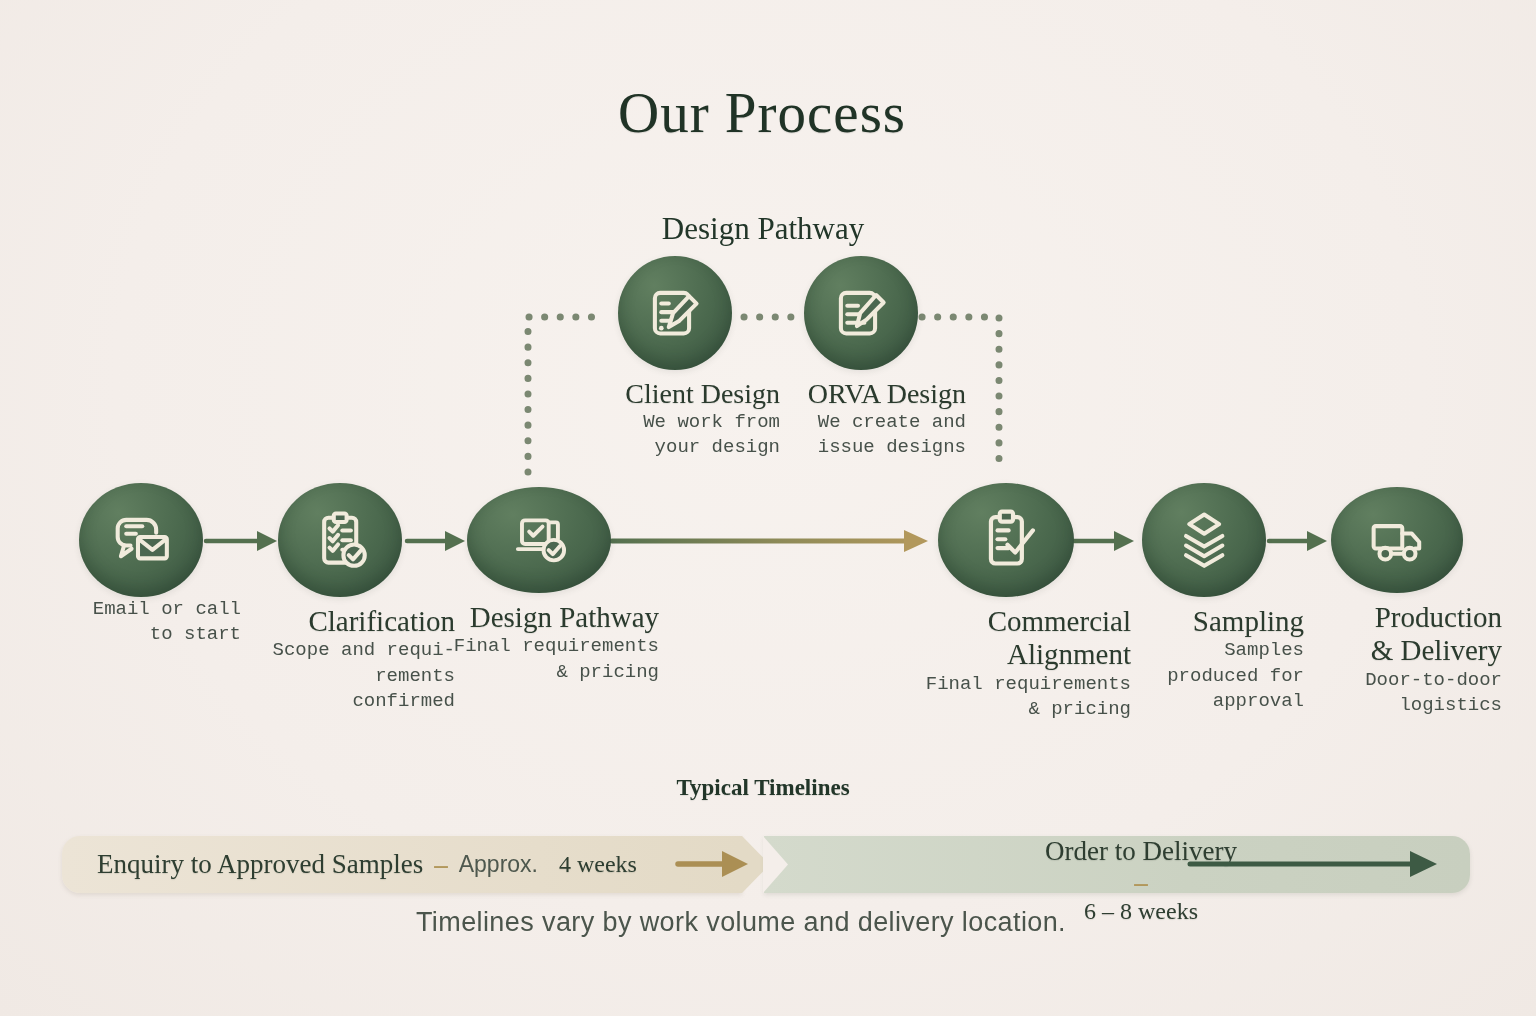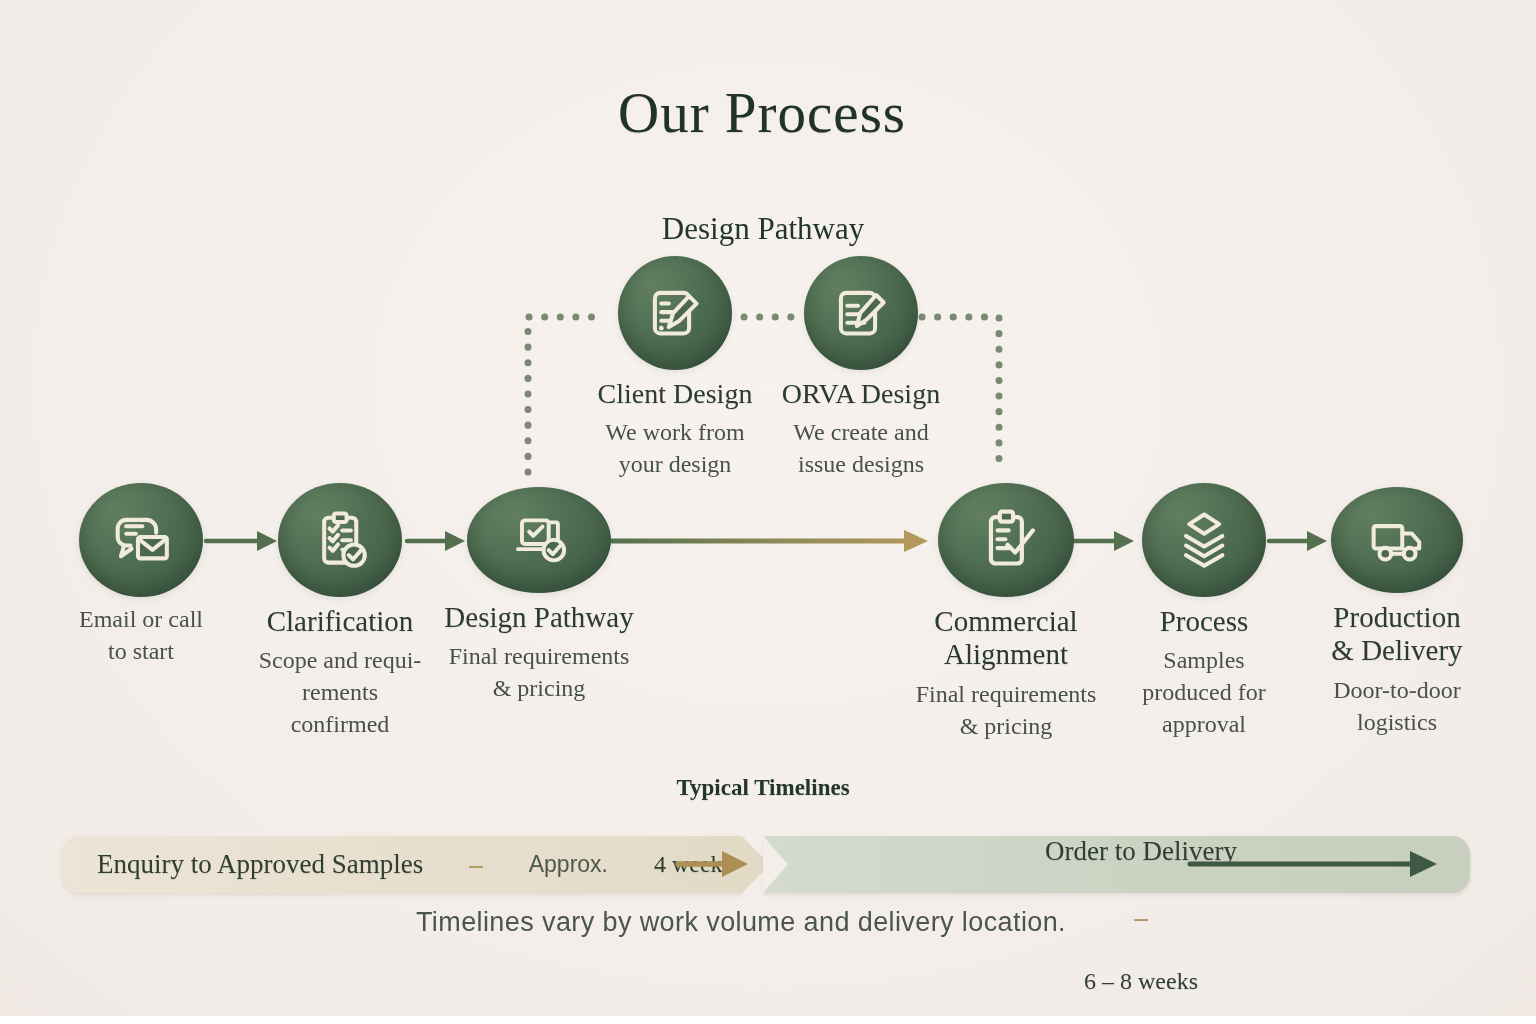--- a/index.html
+++ b/index.html
@@ -21,42 +21,42 @@
   .tl-heading {
     left:763px; top:775px; transform:translateX(-50%);
     font-size:23px; color:#223629; font-weight:600; white-space:nowrap;
     text-shadow:0 1px 1px rgba(40,50,40,0.10);
   }
   .overlay { position:absolute; left:0; top:0; width:1536px; height:1024px; z-index:5; pointer-events:none; }
   .dots { fill:none; stroke:#7b8872; stroke-width:7; stroke-linecap:round; stroke-dasharray:0.1 15.5; }
   .garrow { stroke:#54704f; stroke-width:4.5; stroke-linecap:round; }
   .ghead { fill:#54704f; stroke:none; }
 
-  .node { position:absolute; text-align:center; z-index:10; }
+  .node { position:absolute; text-align:right; z-index:10; }
   .circle {
     margin:0 auto; border-radius:50%;
     background: radial-gradient(ellipse at 32% 26%, #617f60 0%, #4a684d 55%, #3a5441 100%);
     box-shadow: inset 0 -8px 16px rgba(18,38,24,0.28), 0 2px 6px rgba(60,70,60,0.10);
     display:flex; align-items:center; justify-content:center;
   }
   .circle svg { width:60%; height:60%; }
   .icon-stroke { fill:none; stroke:#f1ebdc; stroke-width:3.8; stroke-linecap:round; stroke-linejoin:round; }
   .icon-fill { fill:#f1ebdc; stroke:none; }
   .icon-patch { fill:#4b6750; }
   .node-title {
     font-size:29px; color:#2b3b2e; margin-top:8px; line-height:1.15; white-space:pre-line;
     text-shadow:0 1px 1px rgba(40,50,40,0.10);
   }
   .node-title.sm { font-size:28px; }
   .node-sub {
-    font-family:Liberation Serif, serif; font-size:24px; color:#47514a;
-    line-height:1.33; margin-top:7px; white-space:pre-line;
-  }
-
-  .bar { position:absolute; top:836px; height:57px; display:flex; align-items:center; z-index:4; box-sizing:border-box;gap:35px; }
+    font-family:Liberation Mono, monospace; font-size:19px; color:#47514a;
+    line-height:1.33; white-space:pre-line;
+  }
+
+  .bar { position:absolute; top:836px; height:57px; display:flex; align-items:center; z-index:4; box-sizing:border-box; }
   .bar-1 {
     left:62px; width:680px; border-radius:18px 0 0 18px; padding-left:35px;
     background:linear-gradient(90deg,#ece4d6 0%, #e6ddcb 70%, #e3dac6 100%);
     box-shadow:0 2px 4px rgba(120,110,90,0.15);
   }
   .bar-1::after {
     content:""; position:absolute; left:100%; top:0; width:28px; height:100%;
     background:#e3dac6; clip-path:polygon(0 0, 100% 50%, 0 100%);
   }
   .bar-2 {
@@ -64,21 +64,21 @@
     background:linear-gradient(90deg,#d4dacc 0%, #cbd2c2 60%, #c8cfbf 100%);
     box-shadow:0 2px 4px rgba(100,110,95,0.15);
     flex-direction:column;
   }
   .bar-2::before {
     content:""; position:absolute; left:-1px; top:0; width:25px; height:100%;
     background:#f4eeea; clip-path:polygon(0 0, 100% 50%, 0 100%);
   }
   .bar-label { font-size:27px; color:#2e3e31; white-space:nowrap; text-shadow:0 1px 1px rgba(40,50,40,0.12); }
   .bar-sep  { font-size:27px; color:#b2985c; margin:0 11px; font-weight:600; }
-  .bar-qual { font-family:"Liberation Sans", sans-serif; font-size:23px; color:#4e584e; margin-right:11px; white-space:nowrap; }
+  .bar-qual { font-family:"Liberation Sans", sans-serif; font-size:23px; color:#4e584e; margin-right:21px; white-space:nowrap; }
   .bar-dur  { font-size:24px; color:#2e3e31; white-space:nowrap; text-shadow:0 1px 1px rgba(40,50,40,0.12); }
 
   .note {
     left:741px; top:907px; transform:translateX(-50%);
     font-family:"Liberation Sans", sans-serif; font-size:27px; color:#4b554c;
     letter-spacing:0.4px; white-space:nowrap;
   }
 </style>
 </head>
 <body>
@@ -241,21 +241,21 @@
 
   <div class="node" style="left:1104px; top:483px; width:200px;">
     <div class="circle" style="width:124px; height:114px;">
       <svg viewBox="0 0 64 64">
         <path class="icon-stroke" d="M32 8 L46 17 L32 26 L18 17 Z" stroke-width="4.2"></path>
         <path class="icon-stroke" d="M15 28 L32 38 L49 28" stroke-width="4.2"></path>
         <path class="icon-stroke" d="M15 37 L32 47 L49 37" stroke-width="4.2"></path>
         <path class="icon-stroke" d="M15 46 L32 56 L49 46" stroke-width="4.2"></path>
       </svg>
     </div>
-    <div class="node-title">Process</div>
+    <div class="node-title">Sampling</div>
     <div class="node-sub">Samples
 produced for
 approval</div>
   </div>
 
   <div class="node" style="left:1292px; top:487px; width:210px;">
     <div class="circle" style="width:132px; height:106px;">
       <svg viewBox="0 0 64 64" style="width:56%;height:64%;">
         <path class="icon-stroke" d="M37 40 h-25 a2 2 0 0 1 -2 -2 v-17 a2 2 0 0 1 2 -2 h23 a2 2 0 0 1 2 2 Z"></path>
         <path class="icon-stroke" d="M37 26 h9 l7 8 v6 h-4"></path>

